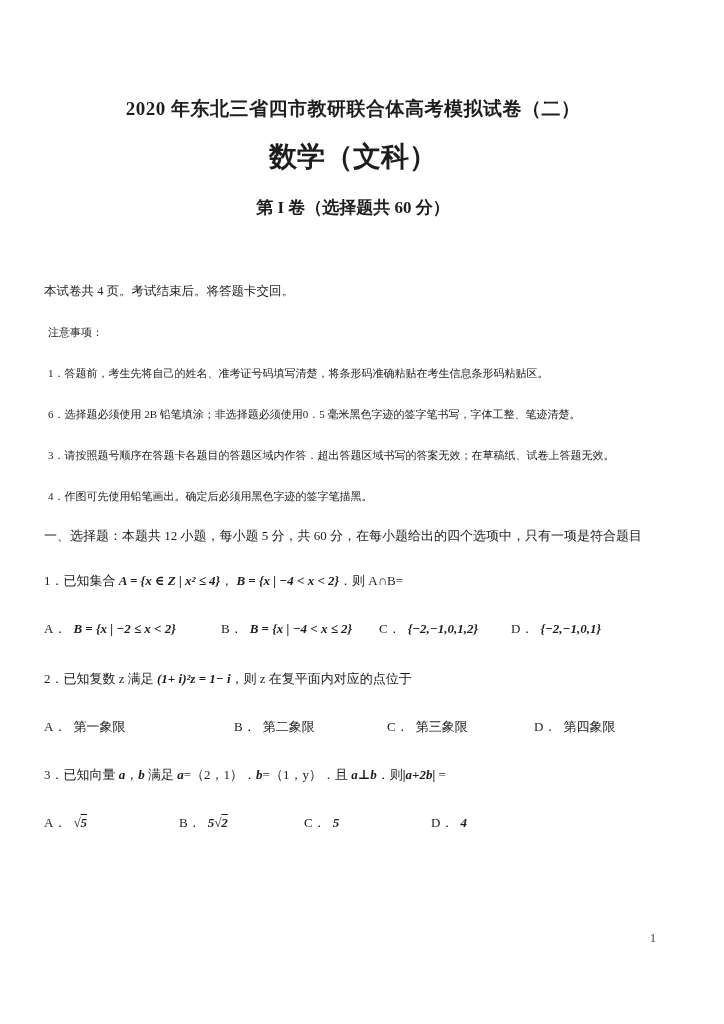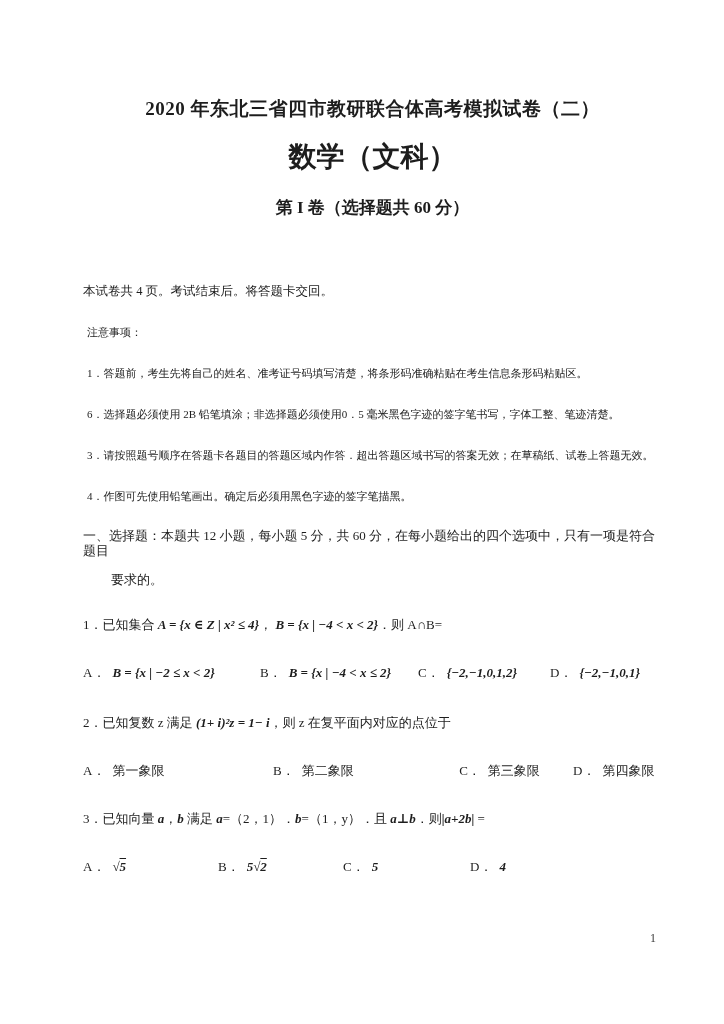--- a/index.html
+++ b/index.html
@@ -1,21 +1,21 @@
 <!DOCTYPE html>
 <html><head>
 <meta charset="utf-8">
 <style>
   html, body { margin: 0; padding: 0; background: #ffffff; }
   .page {
     position: relative;
     width: 724px;
     height: 1024px;
     box-sizing: border-box;
-    padding: 96px 62px 0 83px;
+    padding: 96px 62px 0 44px;
     background: #ffffff;
     color: #1d1d1d;
     font-family: "Liberation Serif", "DejaVu Serif", serif;
     overflow: hidden;
   }
   .exam-title {
     margin: 0;
     font-size: 19px;
     line-height: 26px;
     font-weight: bold;
@@ -71,21 +71,21 @@
     white-space: nowrap;
   }
   .opt { display: inline-block; }
   .opt-label { margin-right: 7px; }
   .opt-text {}
   .q1-opts .opt:nth-of-type(1) { width: 177px; }
   .q1-opts .opt:nth-of-type(2) { width: 158px; }
   .q1-opts .opt:nth-of-type(3) { width: 132px; }
   .q2-opts .opt:nth-of-type(1) { width: 190px; }
   .q2-opts .opt:nth-of-type(2) { width: 153px; }
-  .q2-opts .opt:nth-of-type(3) { width: 147px; text-align: center; }
+  .q2-opts .opt:nth-of-type(3) { width: 147px; }
   .q3-opts .opt:nth-of-type(1) { width: 135px; }
   .q3-opts .opt:nth-of-type(2) { width: 125px; }
   .q3-opts .opt:nth-of-type(3) { width: 127px; }
   .seg-cn { font-style: normal; font-weight: normal; }
   .seg-m {
     font-weight: bold;
     font-style: italic;
     font-family: "Liberation Serif", "DejaVu Serif", "DejaVu Sans", serif;
   }
   .seg-r {
@@ -114,21 +114,20 @@
   <p class="intro">本试卷共 4 页。考试结束后。将答题卡交回。</p>
 
   <p class="notes-heading">注意事项：</p>
   <p class="note">1．答题前，考生先将自己的姓名、准考证号码填写清楚，将条形码准确粘贴在考生信息条形码粘贴区。</p>
   <p class="note">6．选择题必须使用 2B 铅笔填涂；非选择题必须使用0．5 毫米黑色字迹的签字笔书写，字体工整、笔迹清楚。</p>
   <p class="note">3．请按照题号顺序在答题卡各题目的答题区域内作答．超出答题区域书写的答案无效；在草稿纸、试卷上答题无效。</p>
   <p class="note">4．作图可先使用铅笔画出。确定后必须用黑色字迹的签字笔描黑。</p>
 
   <div class="section-heading">
     <span class="line1">一、选择题：本题共 12 小题，每小题 5 分，共 60 分，在每小题给出的四个选项中，只有一项是符合题目</span>
-    <span class="line2">要求的。</span>
   </div>
 
   <div class="question">
     <p class="stem stem-q1"><span class="seg-cn">1．已知集合 </span><span class="seg-m">A = {x ∈ Z | x² ≤ 4}</span><span class="seg-cn">， </span><span class="seg-m">B = {x | −4 &lt; x &lt; 2}</span><span class="seg-cn">．则 A∩B=</span></p>
     <div class="options q1-opts">
       <span class="opt"><span class="opt-label">A．</span><span class="opt-text"><span class="seg-m">B = {x | −2 ≤ x &lt; 2}</span></span></span><span class="opt"><span class="opt-label">B．</span><span class="opt-text"><span class="seg-m">B = {x | −4 &lt; x ≤ 2}</span></span></span><span class="opt"><span class="opt-label">C．</span><span class="opt-text"><span class="seg-m">{−2,−1,0,1,2}</span></span></span><span class="opt"><span class="opt-label">D．</span><span class="opt-text"><span class="seg-m">{−2,−1,0,1}</span></span></span>
     </div>
   </div>
 
   <div class="question">

